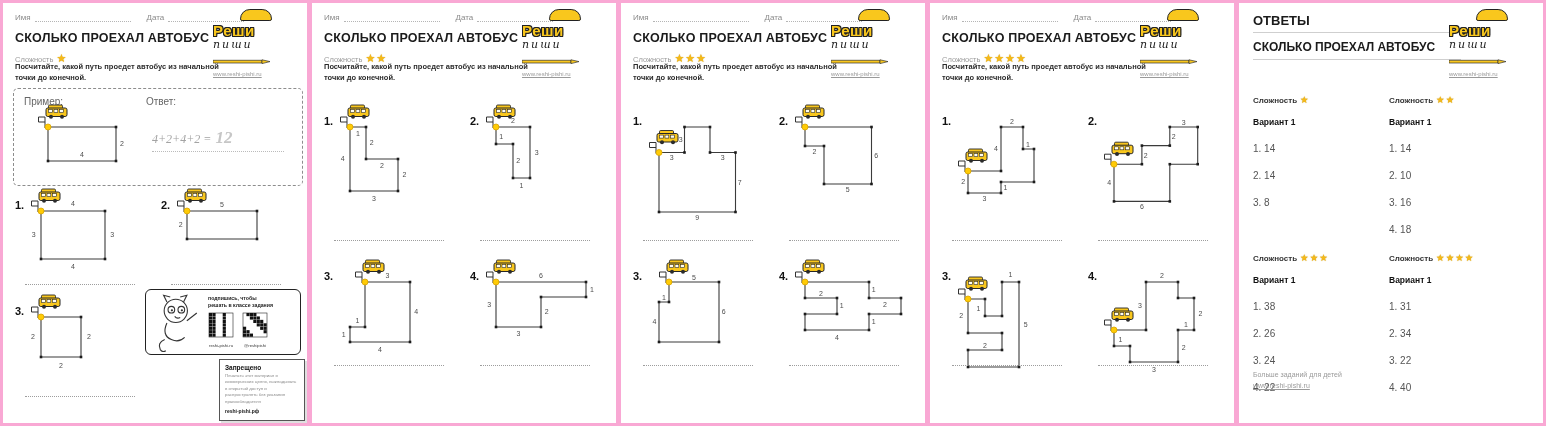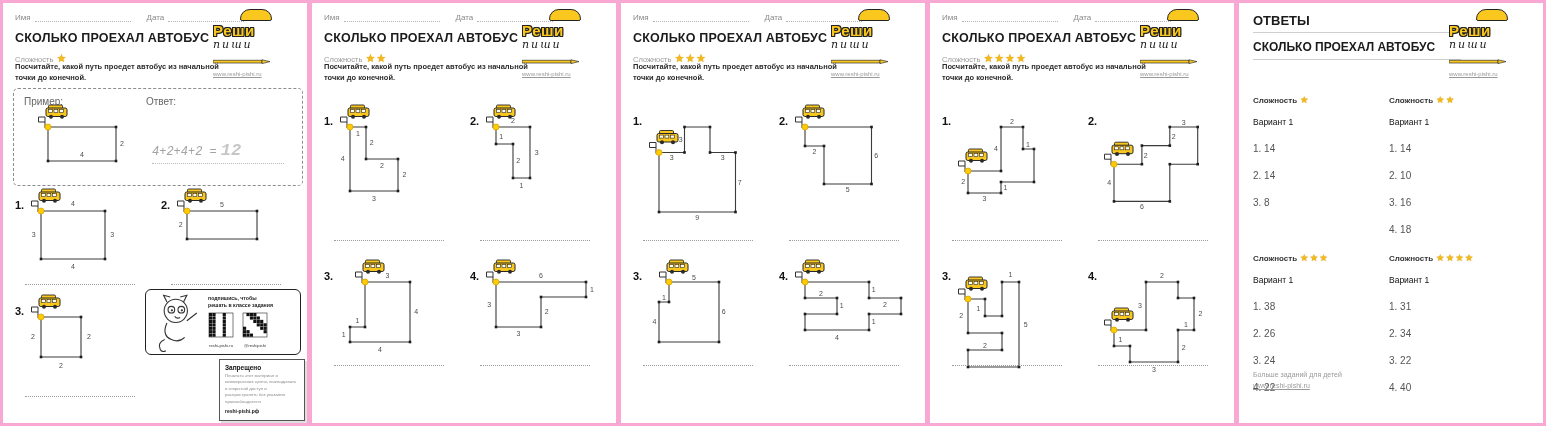--- a/index.html
+++ b/index.html
@@ -21,39 +21,39 @@
         text-shadow:-1px 0 #222,1px 0 #222,0 -1px #222,0 1px #222,-1px -1px #222,1px 1px #222,1px -1px #222,-1px 1px #222}
   .lbot{font-size:11px;font-style:italic;font-family:"DejaVu Serif",serif;color:#222;margin-top:-1px;letter-spacing:2px}
   .llink{font-size:6px;color:#999;text-decoration:underline;margin-top:2px}
   .puzzle{position:absolute;width:142px}
   .pnum{position:absolute;left:0;top:12px;font-size:11px;font-weight:800;color:#111}
   .pz{position:absolute;left:12px;top:0}
   .plabel{font-size:7px;fill:#4c4c4c;font-family:"Liberation Sans",sans-serif}
   .ansline{position:absolute;left:10px;right:22px;bottom:4px;border-bottom:1.2px dotted #9d9d9d}
   .exbox{position:absolute;left:10px;top:85px;width:288px;height:96px;border:1.2px dashed #8d8d8d;border-radius:5px}
   .exlabel{position:absolute;top:7px;font-size:10px;color:#666}
-  .formula{position:absolute;left:138px;top:52px;font-family:Liberation Mono, monospace;font-style:italic;font-size:12px;color:#a3a3a3}
+  .formula{position:absolute;left:138px;top:39px;font-family:Liberation Serif, serif;font-style:italic;font-size:12px;color:#a3a3a3}
   .fres{font-size:17px;color:#c6c6c6;margin-left:4px;font-weight:bold}
   .fline{border-bottom:1px dotted #bbb;width:132px;margin-top:3px}
   .qrcard{position:absolute;left:142px;top:286px;width:154px;height:64px;border:1.3px solid #222;border-radius:6px;background:#fff}
   .qrtext{position:absolute;left:62px;top:5px;width:88px;font-size:5.2px;font-weight:700;color:#222;line-height:1.35}
   .qrrow{position:absolute;left:62px;top:22px;display:flex;gap:8px}
   .qcap{font-size:4.2px;color:#333;margin-top:1px;text-align:center}
   .fbcard{position:absolute;left:216px;top:356px;width:86px;height:62px;border:1px solid #555;background:#fff;
           box-shadow:2px 2px 0 #e0e0e0;padding:4px 5px;box-sizing:border-box}
   .fbtitle{font-size:6.5px;font-weight:800;color:#111}
   .fbbody{font-size:4.4px;color:#8c8c8c;line-height:1.45;margin-top:2px}
   .fbfoot{font-size:5px;font-weight:800;color:#111;margin-top:3px}
   .ah1{position:absolute;left:14px;top:10px;font-size:13px;font-weight:900;color:#1b1b1b}
   .ah2{position:absolute;left:14px;top:37px;font-size:12px;font-weight:900;color:#1b1b1b}
   .arule{position:absolute;left:14px;border-top:1px solid #cfcfcf;width:208px}
   .sec{position:absolute;width:130px}
   .sd{font-size:8px;color:#333;font-weight:700}
   .sec .stars{font-size:9.5px}
-  .sv{font-size:8.5px;font-weight:400;margin-top:10px;color:#111}
+  .sv{font-size:8.5px;font-weight:700;margin-top:10px;color:#111}
   .it{font-size:10px;color:#555;margin-top:16px}
   .afoot{position:absolute;left:14px;top:366px;font-size:7px;color:#9a9a9a;line-height:1.6}
   .alink{text-decoration:underline;color:#9a9a9a}
 </style>
 </head>
 <body>
 
 <div id="pages">
   <div class="sheet" id="sheet0">
       <div class="meta">

